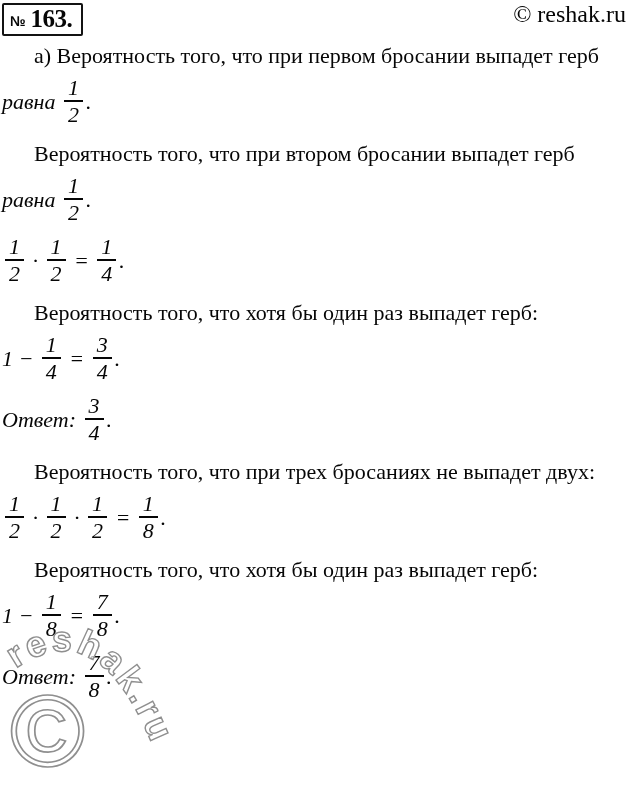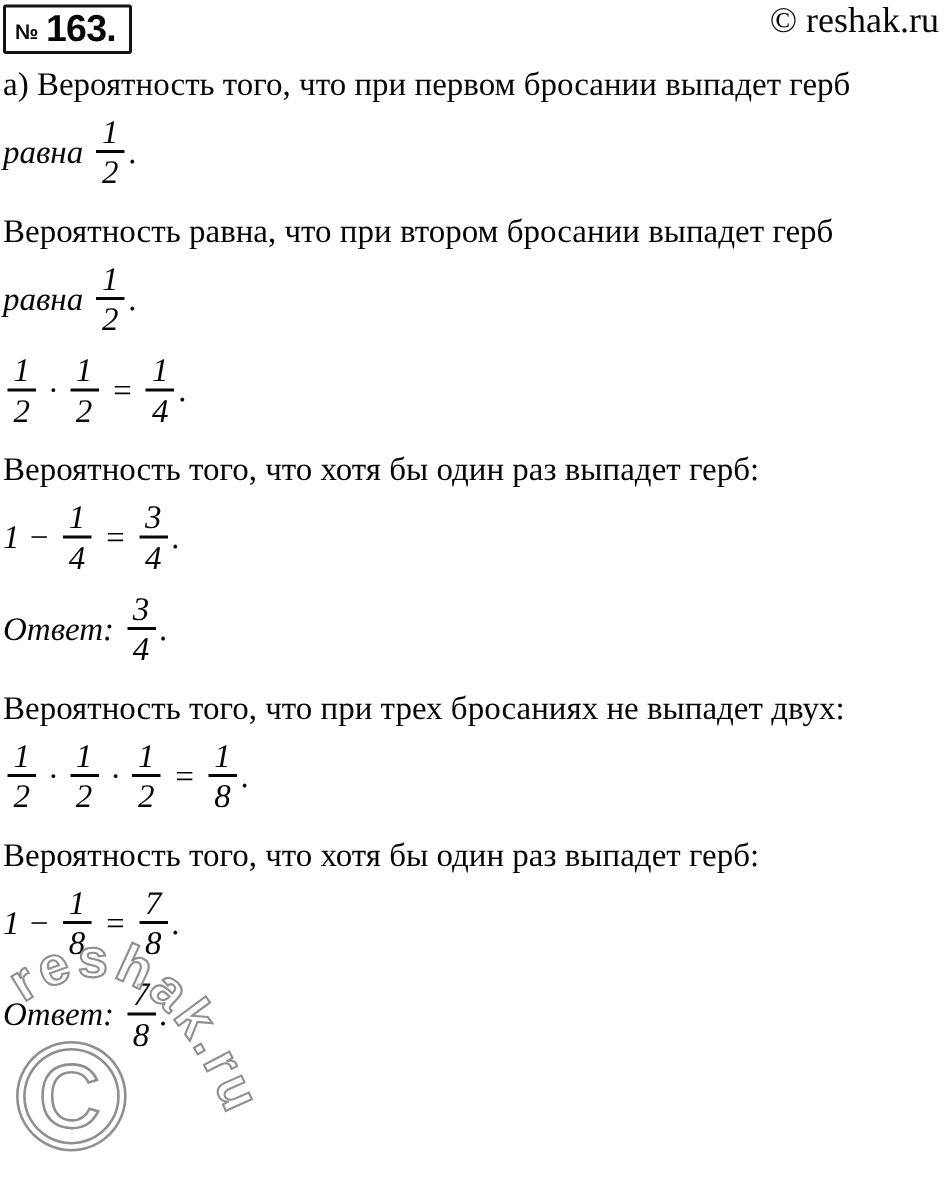--- a/index.html
+++ b/index.html
@@ -25,38 +25,38 @@
     border-radius: 2px;
     background: #ffffff;
     display: flex;
     align-items: center;
     gap: 5px;
     padding: 1px 9px 2px 6px;
     height: 33px;
     font-family: "Liberation Sans", sans-serif;
   }
   .num-sign { font-size: 14px; font-weight: 700; transform: translateY(2px); }
-  .num-val  { font-size: 25px; font-weight: 700; letter-spacing: -0.5px; }
+  .num-val  { font-size: 25px; font-weight: 700; letter-spacing: -0.5px; font-family: Liberation Serif, serif; }
 
   .copyright {
     position: absolute;
     right: 5px; top: 1px;
     font-size: 24px;
     color: #050505;
     text-align: right;
   }
 
   
   .solution {
     position: absolute;
     left: 2px; top: 42px;
     width: 629px;
   }
   .line { white-space: nowrap; font-size: 22px; line-height: 27px; }
-  .t-line { margin-top: 10px; }
+  .t-line { margin-top: 10px; margin-left: 32px; }
   .f-line { margin-top: 8px; font-style: italic; }
   .line:first-child { margin-top: 0; }
 
   .frac {
     display: inline-block;
     vertical-align: middle;
     text-align: center;
     line-height: 25px;
     margin: 0 3px;
     transform: translateY(-2px);
@@ -96,21 +96,21 @@
     <div class="num-box">
       <span class="num-sign">№</span>
       <span class="num-val">163.</span>
     </div>
     <div class="copyright">© reshak.ru</div>
   </div>
 
   <div class="solution">
       <div class="line t-line"><span class="seg">а) Вероятность того, что при первом бросании выпадет герб</span></div>
       <div class="line f-line"><span class="seg">равна </span><span class="frac"><span class="num">1</span><span class="den">2</span></span><span class="seg">.</span></div>
-      <div class="line t-line"><span class="seg">Вероятность равна, что при втором бросании выпадет герб</span></div>
+      <div class="line t-line"><span class="seg">Вероятность того, что при втором бросании выпадет герб</span></div>
       <div class="line f-line"><span class="seg">равна </span><span class="frac"><span class="num">1</span><span class="den">2</span></span><span class="seg">.</span></div>
       <div class="line f-line"><span class="frac"><span class="num">1</span><span class="den">2</span></span><span class="seg"> · </span><span class="frac"><span class="num">1</span><span class="den">2</span></span><span class="seg"> = </span><span class="frac"><span class="num">1</span><span class="den">4</span></span><span class="seg">.</span></div>
       <div class="line t-line"><span class="seg">Вероятность того, что хотя бы один раз выпадет герб:</span></div>
       <div class="line f-line"><span class="seg">1 − </span><span class="frac"><span class="num">1</span><span class="den">4</span></span><span class="seg"> = </span><span class="frac"><span class="num">3</span><span class="den">4</span></span><span class="seg">.</span></div>
       <div class="line f-line"><span class="seg">Ответ: </span><span class="frac"><span class="num">3</span><span class="den">4</span></span><span class="seg">.</span></div>
       <div class="line t-line"><span class="seg">Вероятность того, что при трех бросаниях не выпадет двух:</span></div>
       <div class="line f-line"><span class="frac"><span class="num">1</span><span class="den">2</span></span><span class="seg"> · </span><span class="frac"><span class="num">1</span><span class="den">2</span></span><span class="seg"> · </span><span class="frac"><span class="num">1</span><span class="den">2</span></span><span class="seg"> = </span><span class="frac"><span class="num">1</span><span class="den">8</span></span><span class="seg">.</span></div>
       <div class="line t-line"><span class="seg">Вероятность того, что хотя бы один раз выпадет герб:</span></div>
       <div class="line f-line"><span class="seg">1 − </span><span class="frac"><span class="num">1</span><span class="den">8</span></span><span class="seg"> = </span><span class="frac"><span class="num">7</span><span class="den">8</span></span><span class="seg">.</span></div>
       <div class="line f-line"><span class="seg">Ответ: </span><span class="frac"><span class="num">7</span><span class="den">8</span></span><span class="seg">.</span></div>

